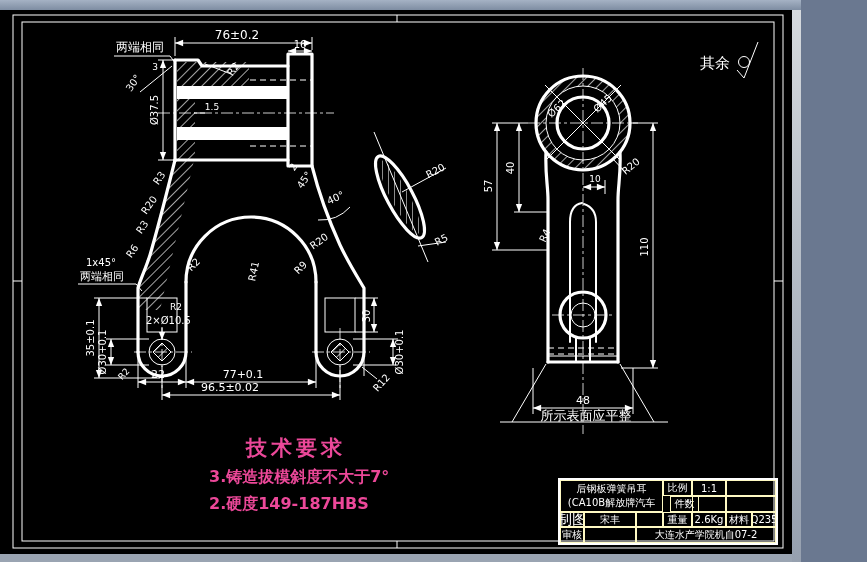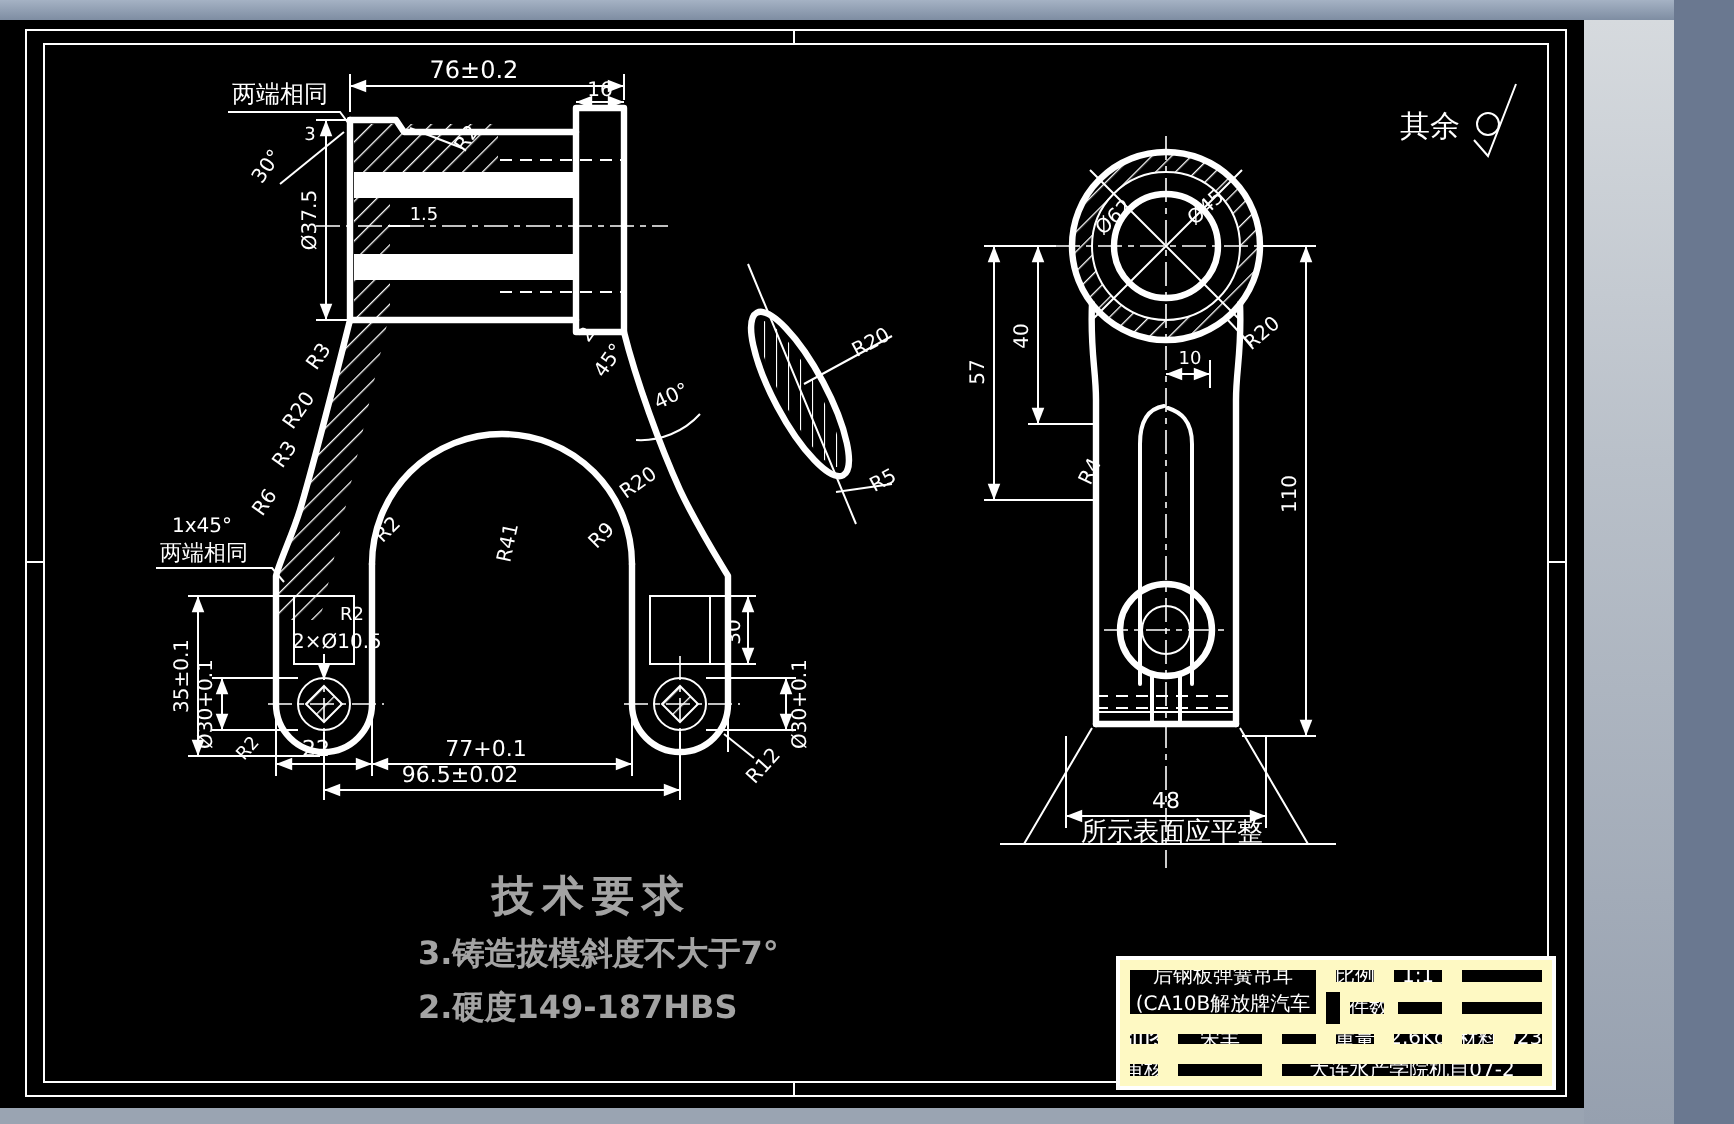--- a/index.html
+++ b/index.html
@@ -1,40 +1,40 @@
 <!DOCTYPE html>
 <html><head>
 <meta charset="utf-8">
 <style>
   html,body{margin:0;padding:0;background:#6a7890;}
   #stage{position:relative;width:801px;height:562px;overflow:hidden;
-         font-family:"DejaVu Sans","Liberation Sans",sans-serif;padding-left:36px;}
+         font-family:"DejaVu Sans","Liberation Sans",sans-serif;}
   .chrome-top{position:absolute;left:0;top:0;width:867px;height:10px;
               background:linear-gradient(180deg,#a5b2c4,#7e8da2);}
   .chrome-right{position:absolute;left:792px;top:10px;width:75px;height:552px;
                 background:linear-gradient(180deg,#d6dade 0%,#b9c0c9 40%,#96a0af 100%);}
   .chrome-bottom{position:absolute;left:0;top:554px;width:792px;height:8px;background:#9aa4b2;}
   .canvas{position:absolute;left:0;top:10px;width:792px;height:544px;background:#000;}
   svg{position:absolute;left:0;top:0;}
   svg text{fill:#fff;text-anchor:middle;font-family:"DejaVu Sans","Liberation Sans",sans-serif;}
   .t9{font-size:9px}.t10{font-size:10px}.t11{font-size:11px}.t12{font-size:12px}
   .t13{font-size:13px}.t15{font-size:15px}
   .ts{text-anchor:start}
   .o{stroke:#fff;fill:none;stroke-width:3.2;stroke-linejoin:round;stroke-linecap:round}
   .m{stroke:#fff;fill:none;stroke-width:2;stroke-linecap:round}
   .d{stroke:#fff;fill:none;stroke-width:1}
   .cl{stroke:#fff;fill:none;stroke-width:.8;stroke-dasharray:12 3 3 3}
   .hd{stroke:#fff;fill:none;stroke-width:1;stroke-dasharray:6 4}
   .fw{fill:#fff;stroke:none}
   
-  .overlay{position:absolute;color:#a3a3a3;}
+  .overlay{position:absolute;color:#ec4899;}
   .tr-title{left:186px;top:424px;width:220px;text-align:center;font-size:21px;letter-spacing:4px;font-weight:600;}
   .tr-items{left:209px;top:453px;font-size:16px;line-height:27px;font-weight:600;white-space:nowrap;}
   .tblock{position:absolute;left:558px;top:488px;width:216px;height:63px;border:2px solid #fff;box-sizing:content-box;}
-  .cell{position:absolute;border:5px solid #fef9c3;box-sizing:border-box;display:flex;
+  .cell{position:absolute;border:1px solid #fef9c3;box-sizing:border-box;display:flex;
         align-items:center;justify-content:center;color:#fff;font-size:10px;overflow:hidden;white-space:nowrap;}
   .cell.two{flex-direction:column;line-height:14px;}
 </style>
 </head>
 <body>
 
 <div id="stage">
   <div class="chrome-top"></div>
   <div class="chrome-right"></div>
   <div class="chrome-bottom"></div>

